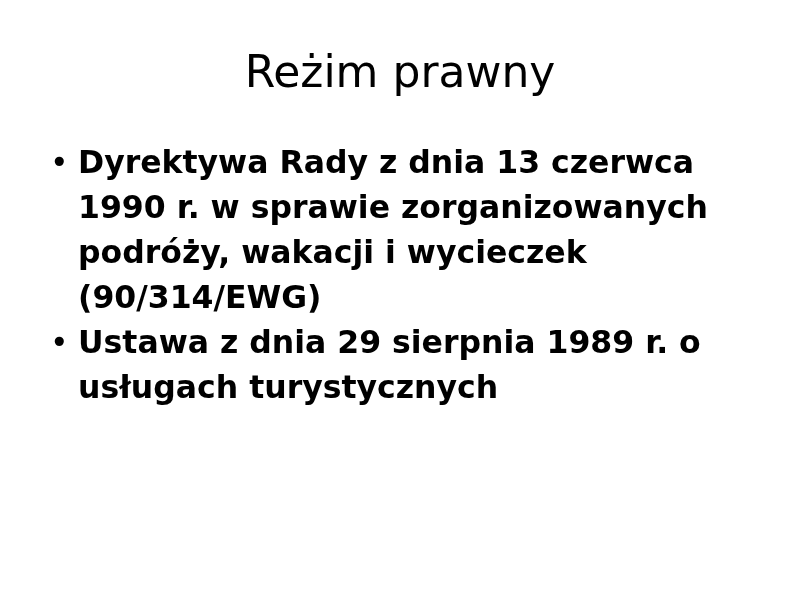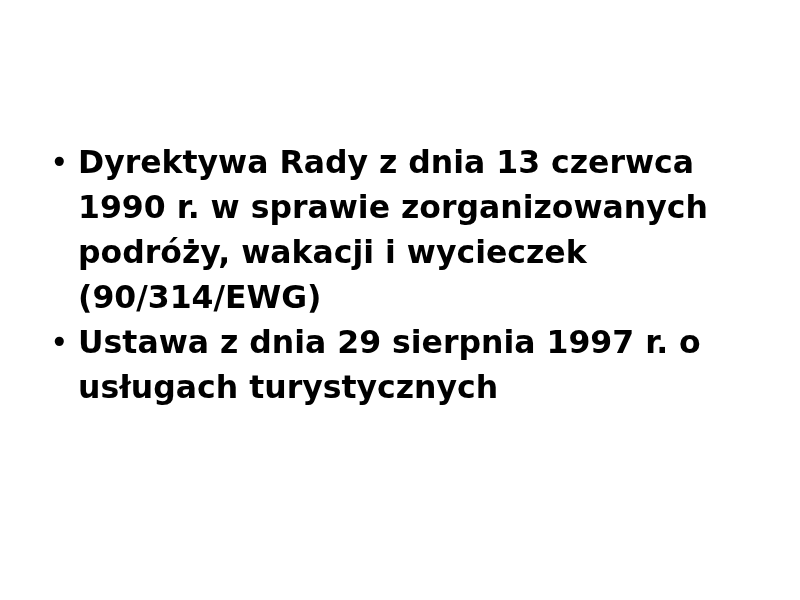--- a/index.html
+++ b/index.html
@@ -71,30 +71,31 @@
   .bullet-text {
     display: block;
     font-weight: bold;
   }
 </style>
 </head>
 <body>
 
 <div class="slide">
 
+  <div class="slide-title">Reżim prawny</div>
 
   <div class="body-block">
     <ul class="bullets">
 
       <li>
         <span class="bullet-marker">•</span>
         <span class="bullet-text">Dyrektywa Rady z dnia 13 czerwca 1990 r. w sprawie zorganizowanych podróży, wakacji i wycieczek (90/314/EWG)</span>
       </li>
 
       <li>
         <span class="bullet-marker">•</span>
-        <span class="bullet-text">Ustawa z dnia 29 sierpnia 1997 r. o usługach turystycznych</span>
+        <span class="bullet-text">Ustawa z dnia 29 sierpnia 1989 r. o usługach turystycznych</span>
       </li>
 
     </ul>
   </div>
 
 </div>
 
 </body></html>

